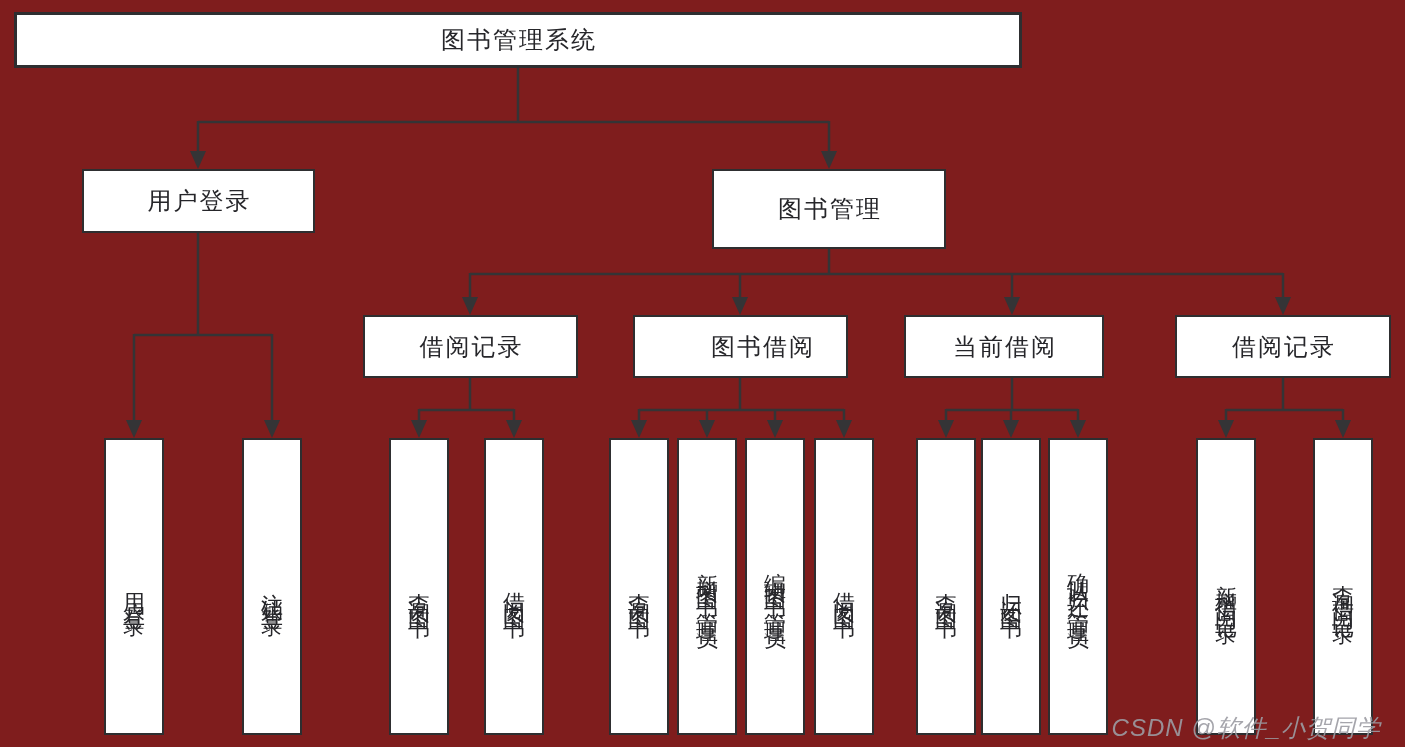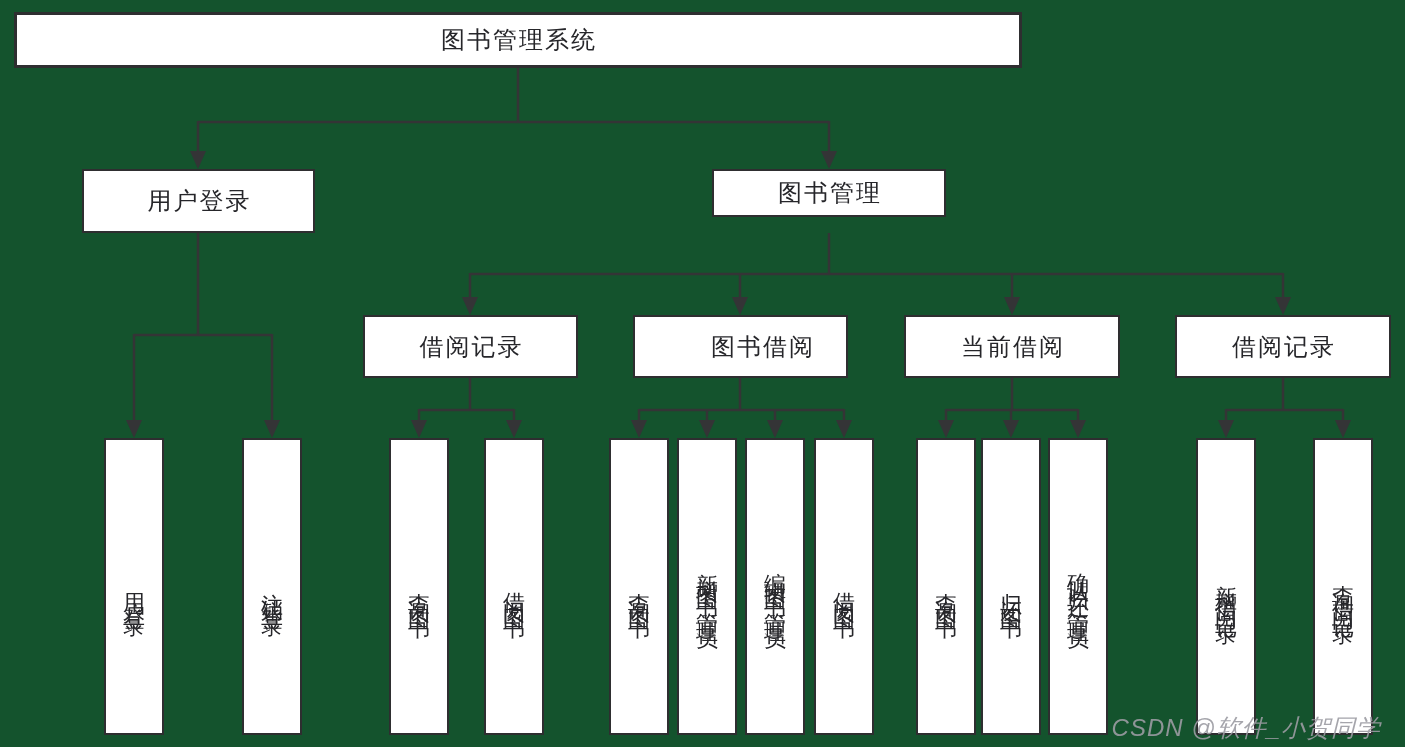--- a/index.html
+++ b/index.html
@@ -1,20 +1,20 @@
 <!DOCTYPE html>
 <html><head>
 <meta charset="utf-8">
 <style>
   html,body{margin:0;padding:0;background:#ffffff;}
   body{font-family:"Liberation Sans", sans-serif;}
   .canvas{
     position:relative;
     width:1405px;height:747px;
-    background:#14532d;
+    background:#7f1d1d;
     overflow:hidden;
   }
   .connectors{
     position:absolute;left:0;top:0;width:1405px;height:747px;
   }
   .hbox{
     position:absolute;
     box-sizing:border-box;
     background:#ffffff;
     border:2.5px solid #2e2e30;
@@ -89,31 +89,31 @@
     </g>
   </svg>
 
   <div class="hbox root-box" style="left:14px;top:12px;width:1008px;height:56px;">
     <span>图书管理系统</span>
   </div>
 
   <div class="hbox" style="left:82px;top:169px;width:233px;height:64px;">
     <span>用户登录</span>
   </div>
-  <div class="hbox" style="left:712px;top:169px;width:234px;height:48px;">
+  <div class="hbox" style="left:712px;top:169px;width:234px;height:80px;">
     <span>图书管理</span>
   </div>
 
   <div class="hbox" style="left:363px;top:315px;width:215px;height:63px;">
     <span>借阅记录</span>
   </div>
   <div class="hbox" style="left:633px;top:315px;width:215px;height:63px;padding-left:43px;">
     <span>图书借阅</span>
   </div>
-  <div class="hbox" style="left:904px;top:315px;width:216px;height:63px;">
+  <div class="hbox" style="left:904px;top:315px;width:200px;height:63px;">
     <span>当前借阅</span>
   </div>
   <div class="hbox" style="left:1175px;top:315px;width:216px;height:63px;">
     <span>借阅记录</span>
   </div>
 
   <div class="vbox" style="left:104px;">
     <span>用户登录</span>
   </div>
   <div class="vbox" style="left:242px;">

